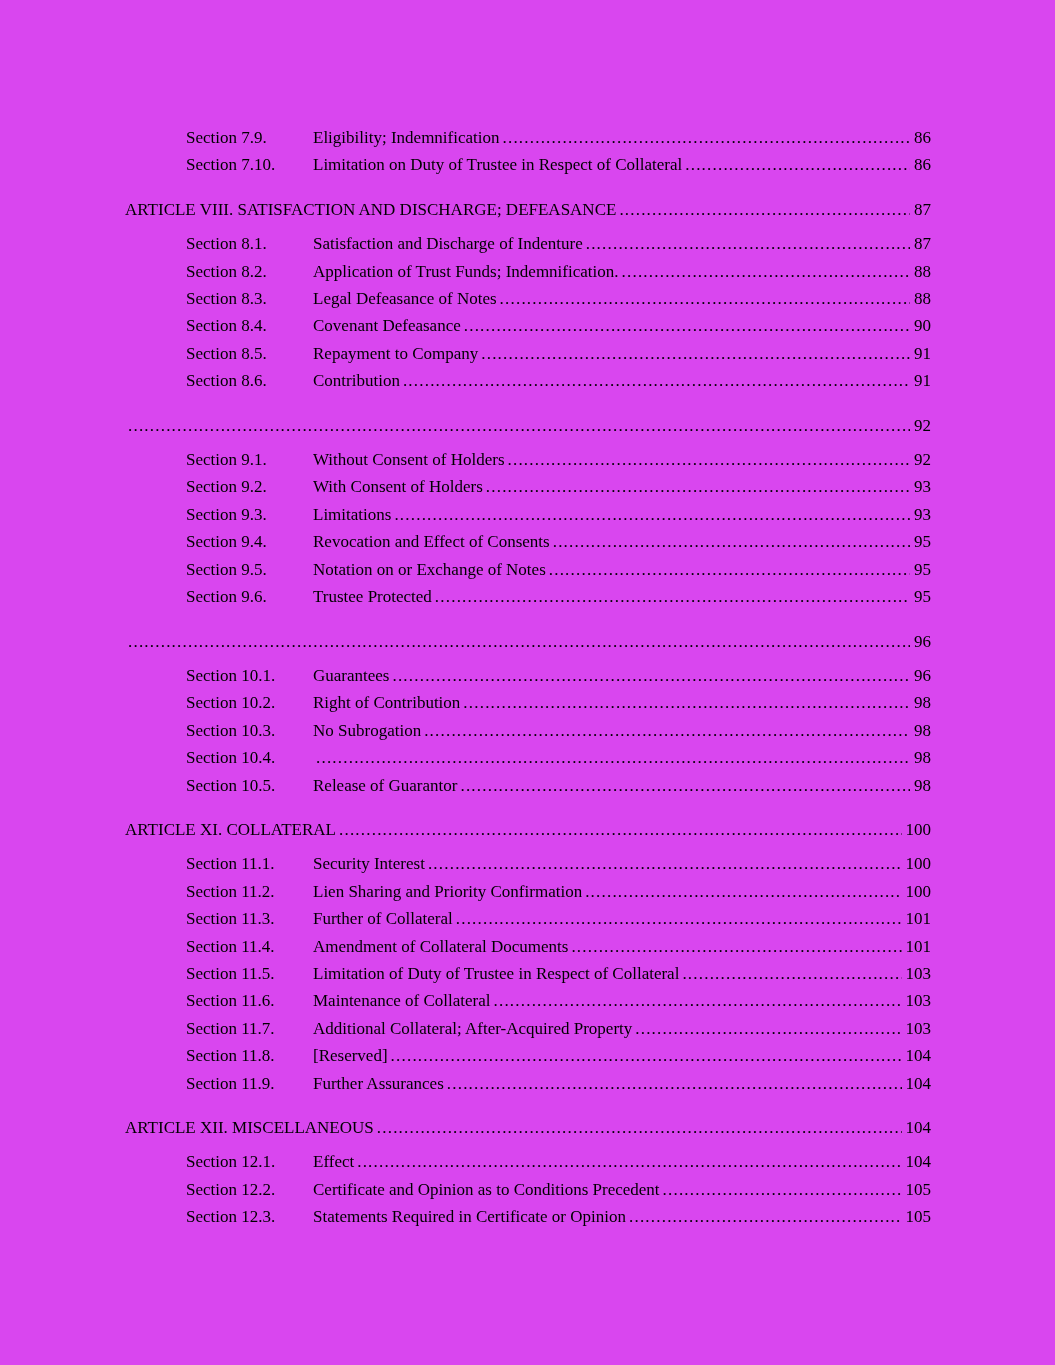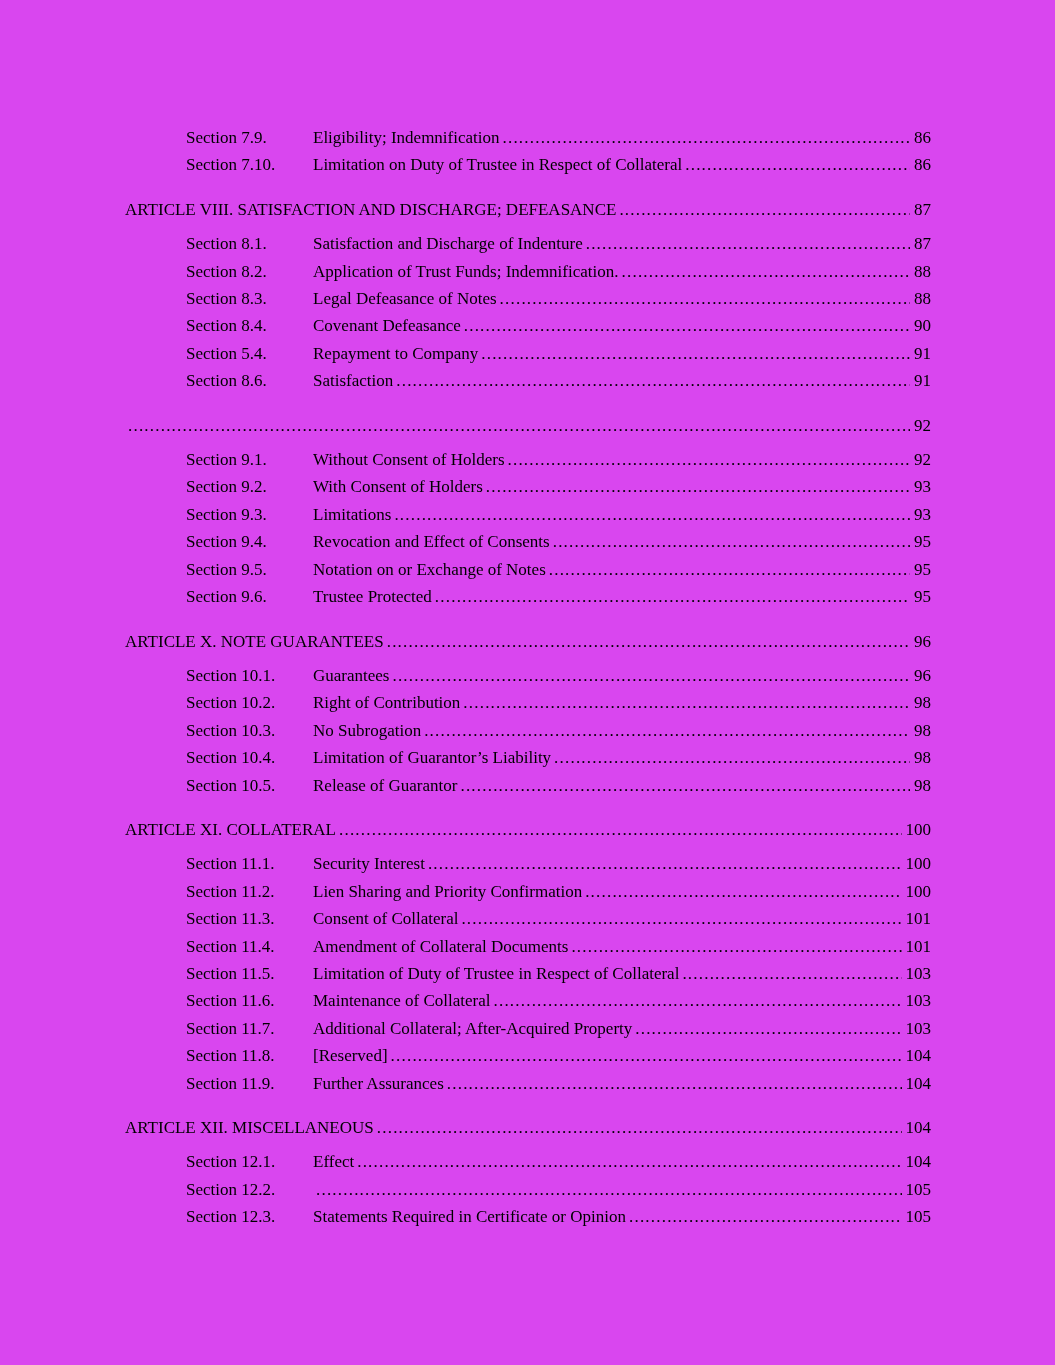--- a/index.html
+++ b/index.html
@@ -102,28 +102,28 @@
         <span class="dots"></span>
         <span class="pagenum">88</span>
       </div>
       <div class="row section-row">
         <span class="sec-label">Section 8.4.</span>
         <span class="title">Covenant Defeasance</span>
         <span class="dots"></span>
         <span class="pagenum">90</span>
       </div>
       <div class="row section-row">
-        <span class="sec-label">Section 5.4.</span>
+        <span class="sec-label">Section 8.5.</span>
         <span class="title">Repayment to Company</span>
         <span class="dots"></span>
         <span class="pagenum">91</span>
       </div>
       <div class="row section-row">
         <span class="sec-label">Section 8.6.</span>
-        <span class="title">Satisfaction</span>
+        <span class="title">Contribution</span>
         <span class="dots"></span>
         <span class="pagenum">91</span>
       </div>
       <div class="row article-row">
         <span class="dots"></span>
         <span class="pagenum">92</span>
       </div>
       <div class="row section-row">
         <span class="sec-label">Section 9.1.</span>
         <span class="title">Without Consent of Holders</span>
@@ -154,21 +154,20 @@
         <span class="dots"></span>
         <span class="pagenum">95</span>
       </div>
       <div class="row section-row">
         <span class="sec-label">Section 9.6.</span>
         <span class="title">Trustee Protected</span>
         <span class="dots"></span>
         <span class="pagenum">95</span>
       </div>
       <div class="row article-row">
-        <span class="title">ARTICLE X. NOTE GUARANTEES</span>
         <span class="dots"></span>
         <span class="pagenum">96</span>
       </div>
       <div class="row section-row">
         <span class="sec-label">Section 10.1.</span>
         <span class="title">Guarantees</span>
         <span class="dots"></span>
         <span class="pagenum">96</span>
       </div>
       <div class="row section-row">
@@ -178,21 +177,20 @@
         <span class="pagenum">98</span>
       </div>
       <div class="row section-row">
         <span class="sec-label">Section 10.3.</span>
         <span class="title">No Subrogation</span>
         <span class="dots"></span>
         <span class="pagenum">98</span>
       </div>
       <div class="row section-row">
         <span class="sec-label">Section 10.4.</span>
-        <span class="title">Limitation of Guarantor’s Liability</span>
         <span class="dots"></span>
         <span class="pagenum">98</span>
       </div>
       <div class="row section-row">
         <span class="sec-label">Section 10.5.</span>
         <span class="title">Release of Guarantor</span>
         <span class="dots"></span>
         <span class="pagenum">98</span>
       </div>
       <div class="row article-row">
@@ -207,21 +205,21 @@
         <span class="pagenum">100</span>
       </div>
       <div class="row section-row">
         <span class="sec-label">Section 11.2.</span>
         <span class="title">Lien Sharing and Priority Confirmation</span>
         <span class="dots"></span>
         <span class="pagenum">100</span>
       </div>
       <div class="row section-row">
         <span class="sec-label">Section 11.3.</span>
-        <span class="title">Consent of Collateral</span>
+        <span class="title">Further of Collateral</span>
         <span class="dots"></span>
         <span class="pagenum">101</span>
       </div>
       <div class="row section-row">
         <span class="sec-label">Section 11.4.</span>
         <span class="title">Amendment of Collateral Documents</span>
         <span class="dots"></span>
         <span class="pagenum">101</span>
       </div>
       <div class="row section-row">
@@ -260,20 +258,21 @@
         <span class="pagenum">104</span>
       </div>
       <div class="row section-row">
         <span class="sec-label">Section 12.1.</span>
         <span class="title">Effect</span>
         <span class="dots"></span>
         <span class="pagenum">104</span>
       </div>
       <div class="row section-row">
         <span class="sec-label">Section 12.2.</span>
+        <span class="title">Certificate and Opinion as to Conditions Precedent</span>
         <span class="dots"></span>
         <span class="pagenum">105</span>
       </div>
       <div class="row section-row">
         <span class="sec-label">Section 12.3.</span>
         <span class="title">Statements Required in Certificate or Opinion</span>
         <span class="dots"></span>
         <span class="pagenum">105</span>
       </div>
     </div>

